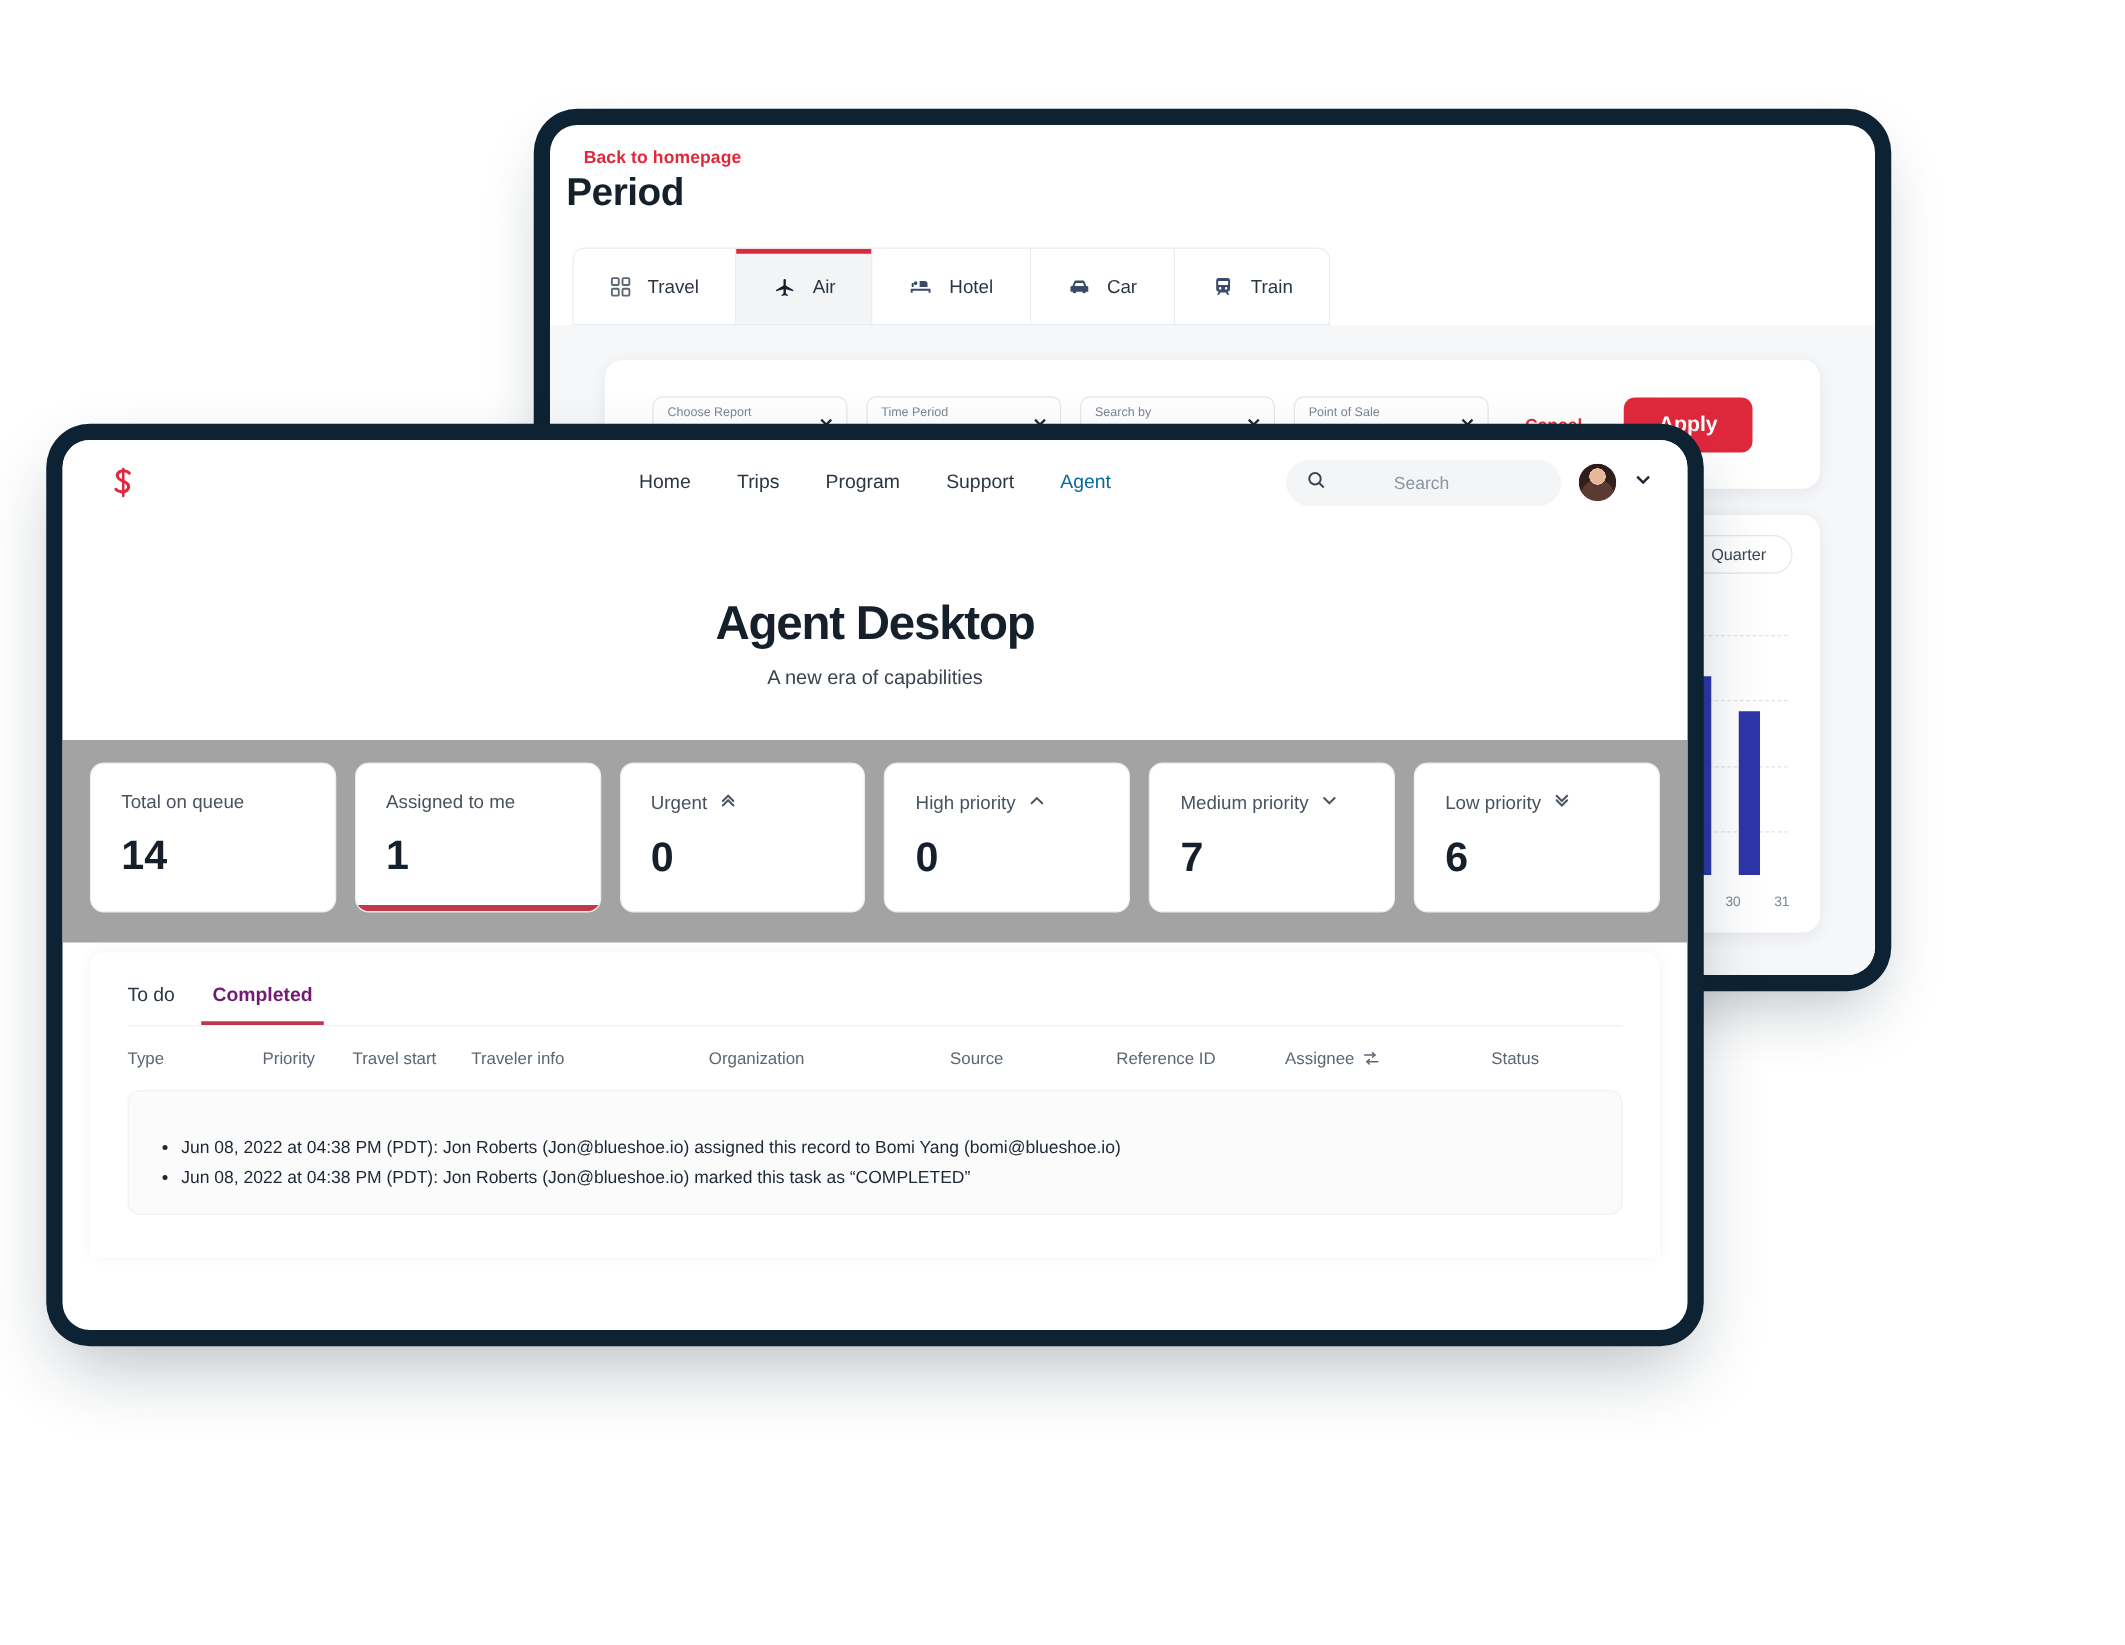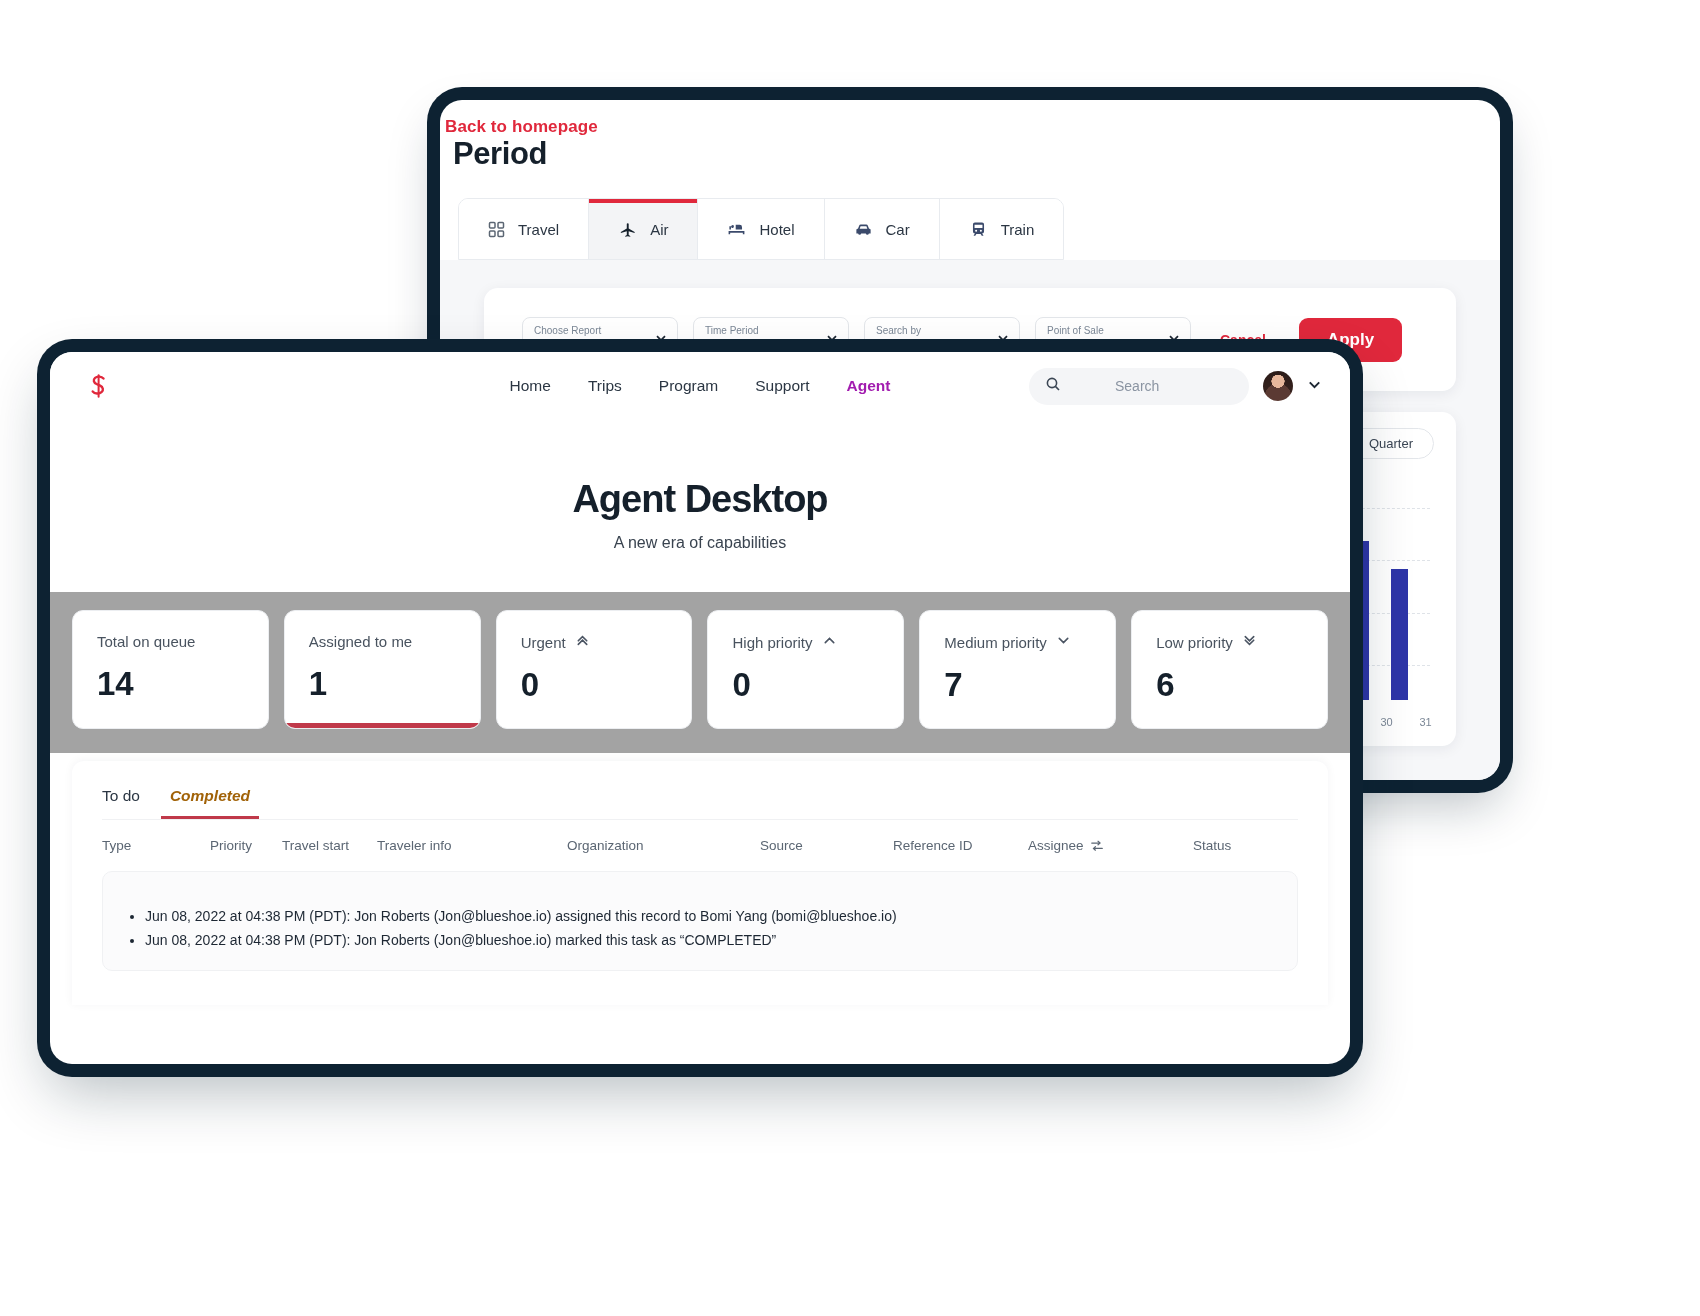--- a/index.html
+++ b/index.html
@@ -16,22 +16,22 @@
     position: absolute;
     left: 440px; top: 100px;
     width: 1060px; height: 680px;
     background: #ffffff;
     border-radius: 22px;
     box-shadow: 0 0 0 13px #0d2232, 0 24px 50px rgba(10,32,48,0.28);
     overflow: hidden;
   }
   #reports-inner { position: relative; width: 100%; height: 100%; }
   .back-link {
-    position: absolute; left: 5px; top: 17px;
-    color: #e0283c; font-size: 17px; font-weight: bold;
+    position: absolute; left: 27px; top: 17px;
+    color: #e0283c; font-size: 14px; font-weight: bold;
     letter-spacing: .1px; cursor: pointer;
   }
   .reports-title {
     position: absolute; left: 13px; top: 36px;
     font-size: 31px; font-weight: bold; color: #15202b;
     letter-spacing: -.4px;
   }
 
   
   .rep-tabs {
@@ -138,21 +138,21 @@
     padding: 0 28px; background: #fff;
   }
   .logo { width: 40px; height: 40px; display: flex; align-items: center; justify-content: center; }
   .nav-links {
     position: absolute; left: 50%; transform: translateX(-50%);
     display: flex; gap: 37px;
   }
   .nav-links a {
     font-size: 15.5px; color: #2b3643; text-decoration: none; cursor: pointer;
   }
-  .nav-links a.active { font-weight: bold; color: #a21caf; }
+  .nav-links a.active { font-weight: normal; color: #0369a1; }
   .nav-right {
     margin-left: auto; display: flex; align-items: center; gap: 14px;
   }
   .search-box {
     width: 220px; height: 37px; background: #f4f5f7;
     border-radius: 19px; display: flex; align-items: center;
     gap: 10px; padding: 0 16px; cursor: text;
   }
   .search-box input {
     border: none; background: transparent; outline: none;
@@ -198,21 +198,21 @@
     margin: 8px 22px 0; background: #fff;
     border-radius: 12px 12px 0 0;
     box-shadow: 0 -1px 10px rgba(20,35,55,0.05);
     padding: 26px 30px 0; height: 244px; overflow: hidden;
   }
   .subtabs { display: flex; gap: 30px; }
   .subtab {
     font-size: 15.5px; color: #2b3643; padding-bottom: 14px;
     position: relative; cursor: pointer;
   }
-  .subtab.active { font-weight: bold; color: #a16207; font-style: italic; }
+  .subtab.active { font-weight: bold; color: #701a75; }
   .subtab.active::after {
     content: ""; position: absolute; left: -9px; right: -9px; bottom: 0;
     height: 3px; background: #c0394a;
   }
   .thead {
     border-top: 1px solid #f0f1f3;
     display: flex; padding: 18px 0 16px; font-size: 13.5px; color: #5b6673;
   }
   .thead span { display: flex; align-items: center; gap: 6px; }
   .hist {

